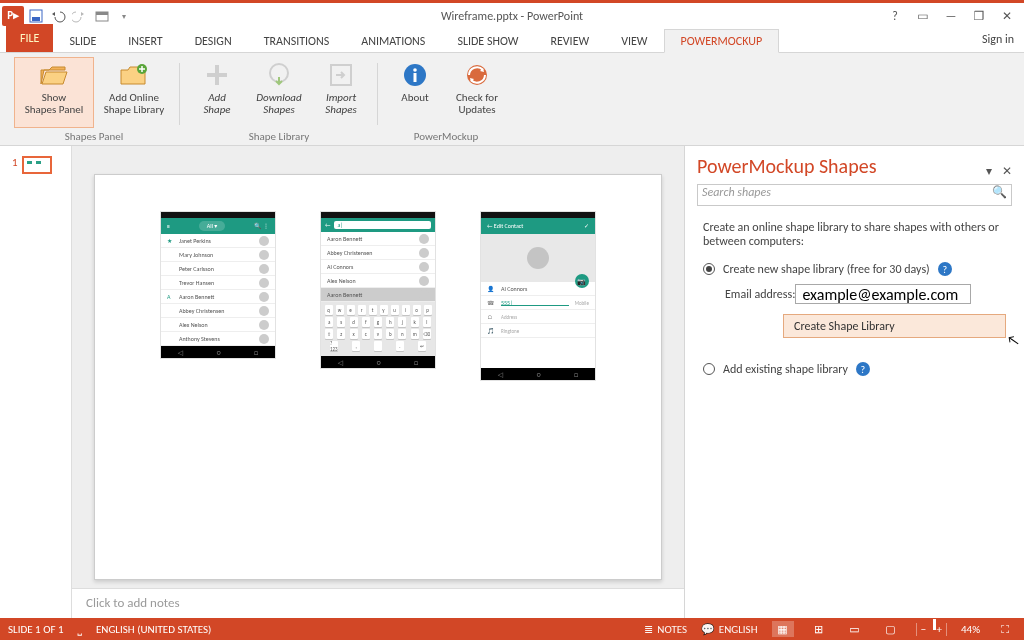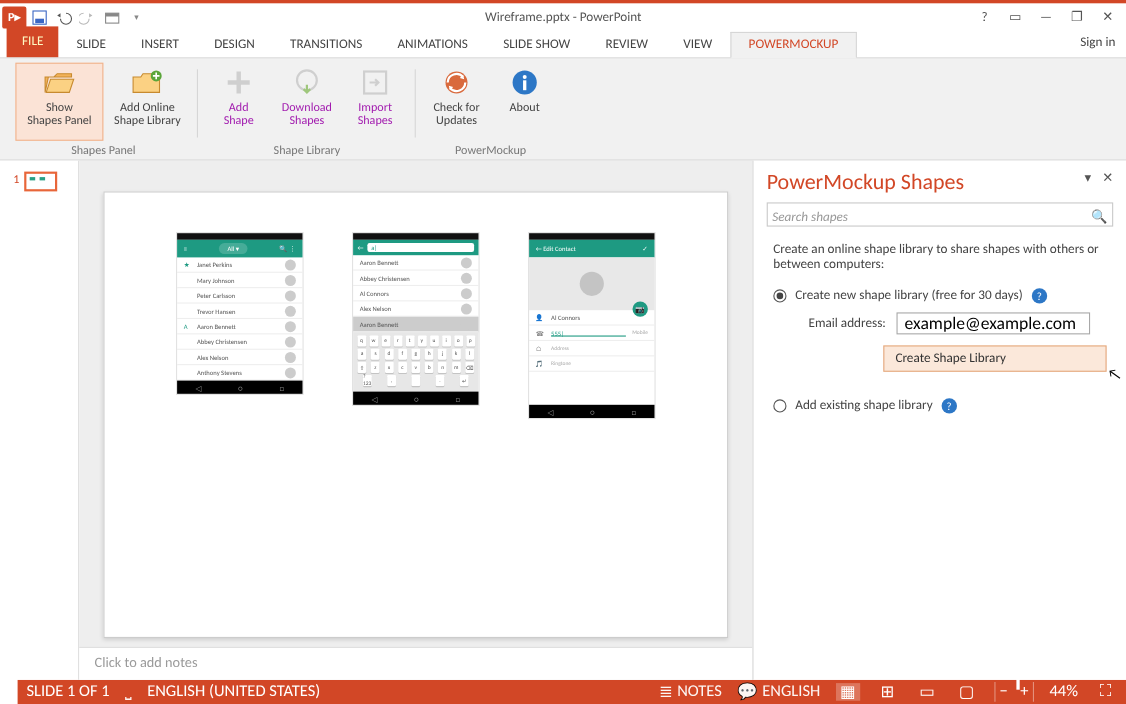--- a/index.html
+++ b/index.html
@@ -24,21 +24,21 @@
   .signin { position:absolute; right:10px; top:4px; font-size:12px; color:#444; }
 
   .ribbon-body { height:94px; background:#f1f1f1; border-top:1px solid #d6d6d6; border-bottom:1px solid #d6d6d6; display:flex; padding:4px 8px 2px; }
   .rgrp { display:flex; flex-direction:column; align-items:center; padding:0 6px; position:relative;}
   .rgrp.sep::after { content:""; position:absolute; right:0; top:6px; bottom:18px; width:1px; background:#d6d6d6;}
   .rgrp-items { display:flex; gap:0; flex:1;}
   .rgrp-label { font-size:11px; color:#777; padding-top:2px;}
   .rbtn { width:62px; display:flex; flex-direction:column; align-items:center; text-align:center; gap:2px; padding:2px 2px; border:1px solid transparent;}
   .rbtn.wide { width:80px;}
   .rbtn.active { background:#fbe3d6; border:1px solid #f0b38d;}
-  .rbtn.disabled { color:#a21caf; }
+  .rbtn.disabled { color:#404040;font-style:italic; }
   .rbtn .ico { width:32px; height:30px; display:flex;align-items:center;justify-content:center;}
   .rbtn .lbl { font-size:11px; line-height:12px; }
 
   
   .workspace { display:flex; height:472px; }
   .thumbs { width:72px; background:#fff; border-right:1px solid #ddd; padding:10px 0 0 12px;}
   .thumb-row { display:flex; align-items:flex-start; gap:4px;}
   .thumb-num { font-size:11px; color:#d24726;}
   .thumb-box { width:30px; height:18px; border:2px solid #e8663a; background:#fff; position:relative;}
   .thumb-box::before { content:""; position:absolute; left:3px; top:3px; width:5px; height:3px; background:#2aa086;}
@@ -66,40 +66,40 @@
   .editrow .eic { width:8px; color:#888;}
   .editrow .einp { flex:1; border-bottom:1px solid #1e9a82; height:7px;}
   .editrow .elab { font-size:5px; color:#aaa;}
   .avhero { height:48px; background:#e8e8e8; display:flex; align-items:center; justify-content:center; position:relative;}
   .avhero .sil { width:22px; height:22px; border-radius:50%; background:#c4c4c4;}
   .avhero .cam { position:absolute; right:6px; bottom:-6px; width:14px;height:14px;background:#1e9a82;border-radius:50%; color:#fff; display:flex;align-items:center;justify-content:center;font-size:7px;}
   .pbar .chips { background:rgba(255,255,255,.18); padding:1px 8px; border-radius:8px;}
 
   
   .pane { width:340px; border-left:1px solid #d6d6d6; background:#fff; display:flex; flex-direction:column;}
-  .pane-head { padding:8px 12px 4px; display:flex; align-items:flex-start; justify-content:space-between;}
+  .pane-head { padding:8px 12px 4px; display:flex; align-items:flex-end; justify-content:space-between;}
   .pane-title { color:#d24726; font-size:20px; font-weight:400;}
   .pane-ctrl { display:flex; gap:10px; color:#555; font-size:12px;}
-  .searchbox { margin:2px 12px; border:1px solid #c9c9c9; height:22px; display:flex; align-items:flex-end; padding:0 4px; color:#999; font-style:italic;}
+  .searchbox { margin:2px 12px; border:1px solid #c9c9c9; height:22px; display:flex; align-items:flex-start; padding:0 4px; color:#999; font-style:italic;}
   .searchbox .mag { margin-left:auto; color:#999; font-style:normal;}
   .shptabs { display:flex; align-items:center; padding:4px 12px; font-size:12px; border-bottom:1px solid #e4e4e4;}
   .shptabs .st1 { color:#444; margin-right:14px;}
   .shptabs .st2 { color:#d24726;}
   .shptabs .r { margin-left:auto; color:#777; display:flex; gap:8px;}
   .pane-body { padding:12px 18px 12px 18px; font-size:12px; color:#444;}
   .opt { display:flex; align-items:center; gap:8px; margin:14px 0 8px;}
   .radio { width:12px;height:12px;border:1px solid #555;border-radius:50%; display:flex;align-items:center;justify-content:center;}
   .radio.on::after{content:"";width:6px;height:6px;background:#444;border-radius:50%;}
   .help { width:14px;height:14px;border-radius:50%;background:#2d77c6;color:#fff;font-size:10px;display:flex;align-items:center;justify-content:center;}
-  .emailrow { display:flex; align-items:center; gap:10px; margin:8px 0 10px 32px;}
+  .emailrow { display:flex; align-items:center; margin:8px 0 10px 22px;}
   .emailrow input { border:1px solid #a8a8a8; height:20px; width:176px; padding:0 6px; font-size:16px;}
-  .btn-create { margin-left:100px; padding:4px 10px; border:1px solid #e5a97e; background:#fbe8da; font-size:12px; color:#333; position:relative;}
+  .btn-create { margin-left:80px; padding:4px 10px; border:1px solid #e5a97e; background:#fbe8da; font-size:12px; color:#333; position:relative;}
   .cursor { position:absolute; right:-14px; bottom:-12px; font-size:14px; color:#000; transform:rotate(-10deg);}
   
-  .status { height:22px; background:#d24726; color:#fff; display:flex; align-items:center; font-size:15px; padding:0 8px; gap:14px;margin-left:16px;}
+  .status { height:22px; background:#d24726; color:#fff; display:flex; align-items:center; font-size:11px; padding:0 8px; gap:14px;}
   .status .spacer{flex:1;}
   .sb-btn { display:flex; align-items:center; gap:4px; opacity:.95;}
   .vbtn { width:22px; height:16px; display:flex;align-items:center;justify-content:center;}
   .vbtn.active{ background:rgba(255,255,255,.25);}
   .zoom-track{ width:86px; height:3px; background:rgba(255,255,255,.5); position:relative; margin:0 4px;}
   .zoom-track::after{content:"";position:absolute;left:40%;top:-4px;width:3px;height:11px;background:#fff;}
 </style>
 </head>
 <body>
 
@@ -216,38 +216,38 @@
 Shapes</div>
       </div>
     </div>
     <div class="rgrp-label">Shape Library</div>
   </div>
 
   <div class="rgrp">
     <div class="rgrp-items">
       <div class="rbtn">
         <div class="ico">
+            <svg width="26" height="26">
+              <circle cx="13" cy="13" r="11" fill="#2d77c6"></circle>
+              <circle cx="13" cy="8" r="1.8" fill="#fff"></circle>
+              <rect x="11.5" y="11" width="3" height="9" fill="#fff"></rect>
+            </svg>
+          </div>
+        <div class="lbl" style="white-space:pre-line">About</div>
+      </div>
+      <div class="rbtn">
+        <div class="ico">
             <svg width="28" height="26">
               <circle cx="14" cy="13" r="10" fill="#d96a3d"></circle>
               <path d="M6 13a8 8 0 0114-5M22 13a8 8 0 01-14 5" fill="none" stroke="#fff" stroke-width="2"></path>
               <path d="M20 6l1 4-4-1z M8 20l-1-4 4 1z" fill="#fff"></path>
             </svg>
           </div>
         <div class="lbl" style="white-space:pre-line">Check for
 Updates</div>
-      </div>
-      <div class="rbtn">
-        <div class="ico">
-            <svg width="26" height="26">
-              <circle cx="13" cy="13" r="11" fill="#2d77c6"></circle>
-              <circle cx="13" cy="8" r="1.8" fill="#fff"></circle>
-              <rect x="11.5" y="11" width="3" height="9" fill="#fff"></rect>
-            </svg>
-          </div>
-        <div class="lbl" style="white-space:pre-line">About</div>
       </div>
     </div>
     <div class="rgrp-label">PowerMockup</div>
   </div>
 </div>
 
 <div class="workspace">
 
   <div class="thumbs">
     <div class="thumb-row">

